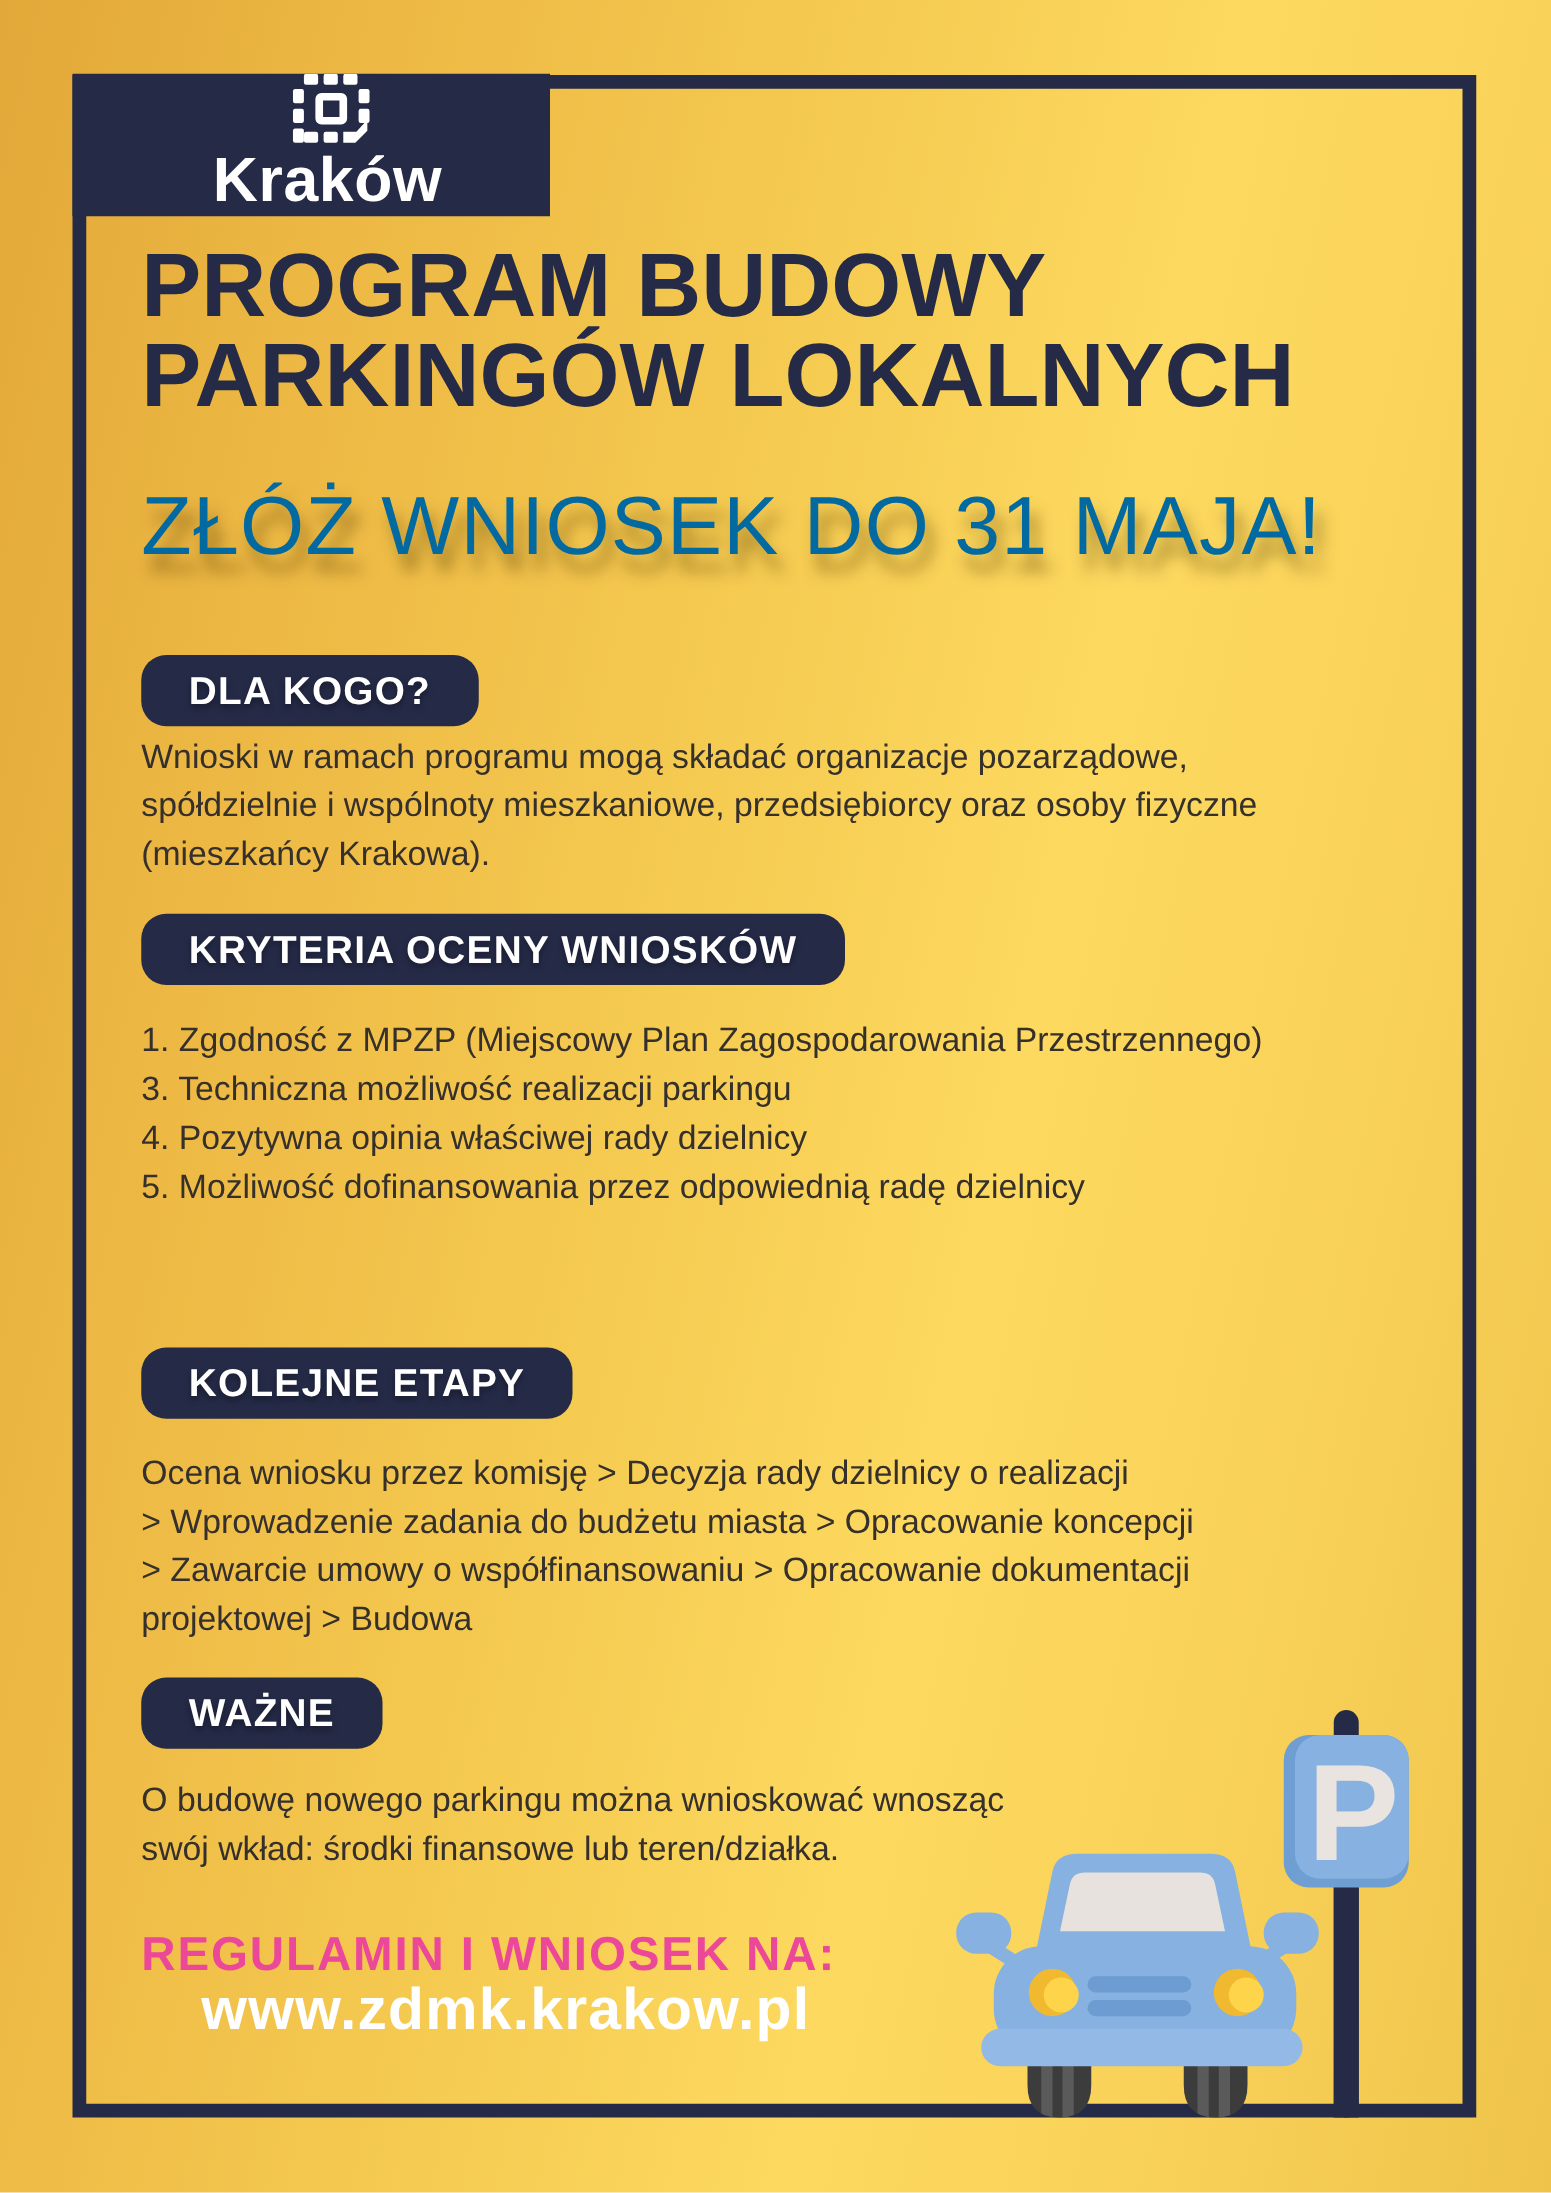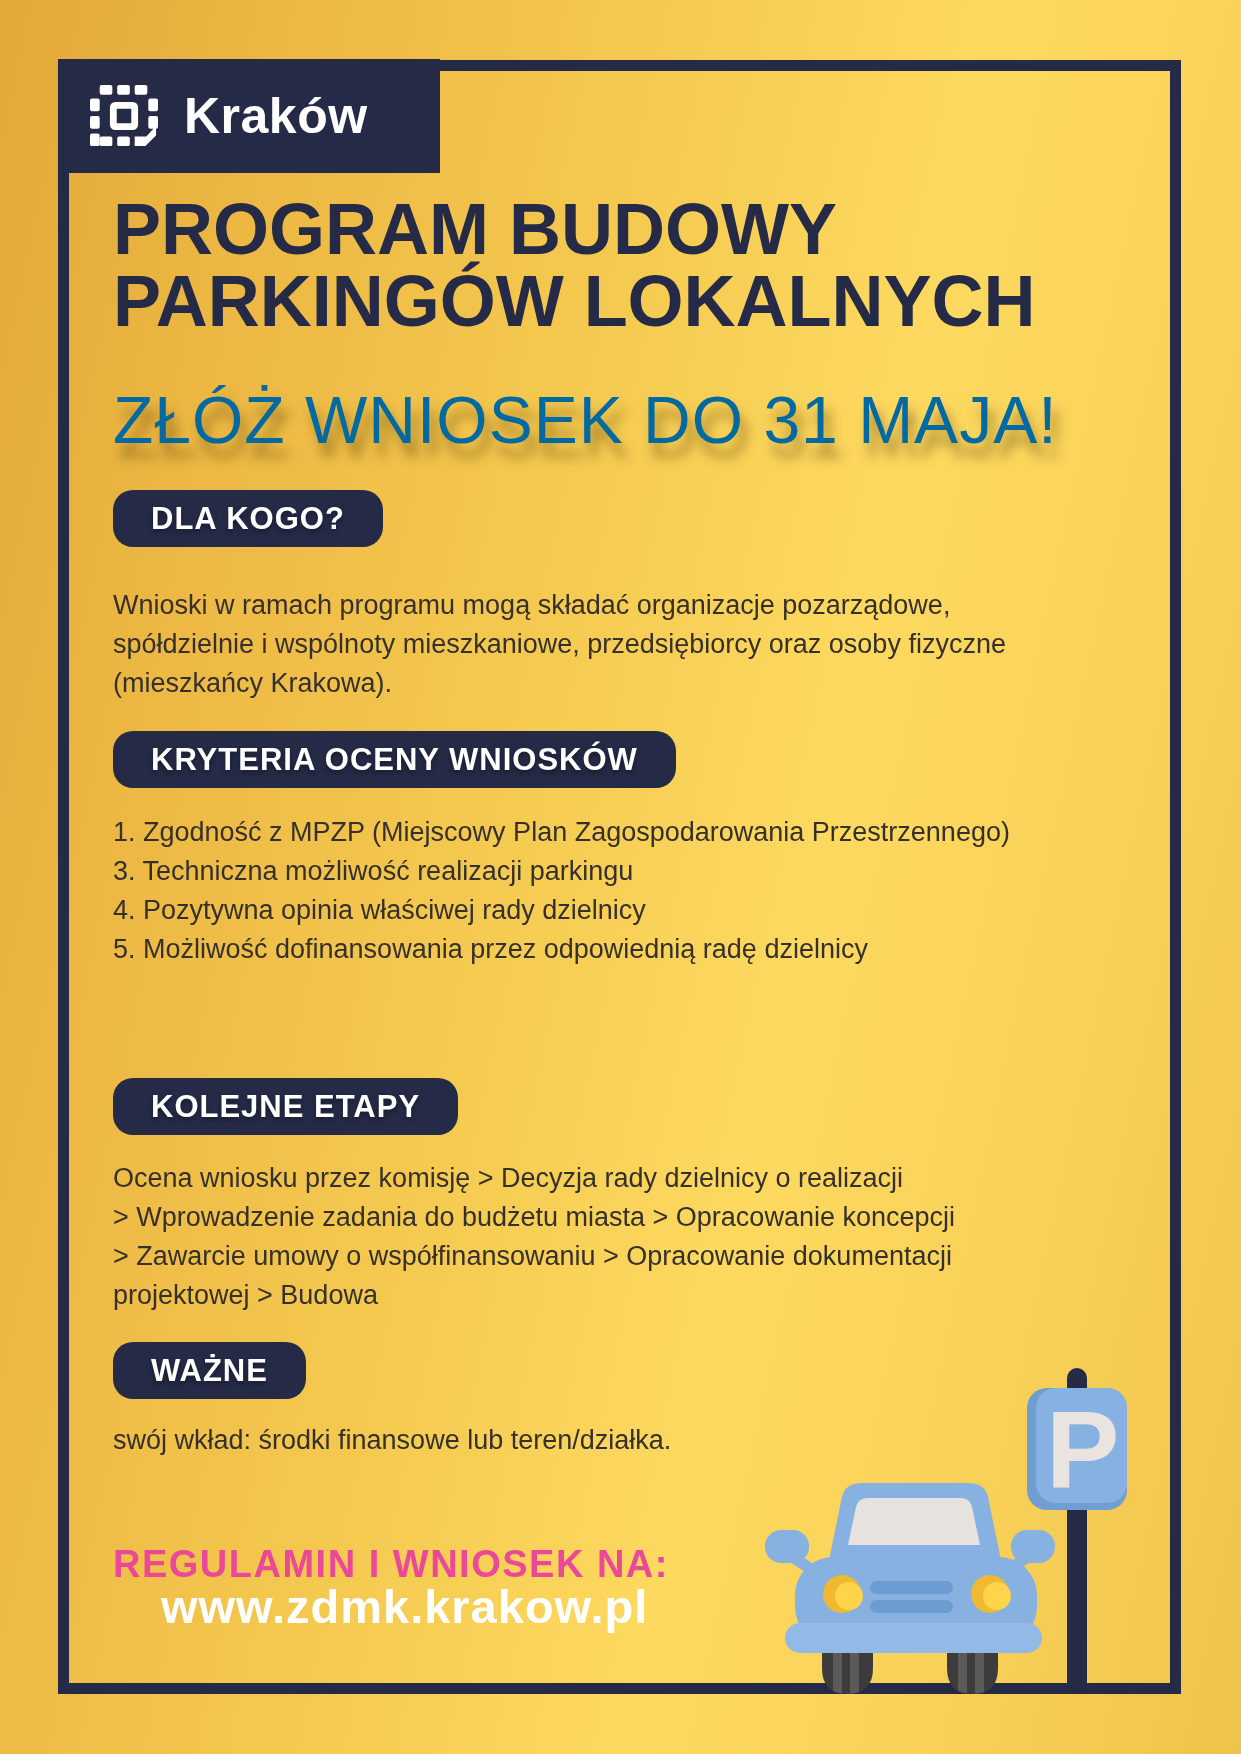--- a/index.html
+++ b/index.html
@@ -7,21 +7,21 @@
     width:1241px;height:1754px;position:relative;overflow:hidden;
     font-family:"Liberation Sans", sans-serif;
     background:linear-gradient(102deg,#e2a839 0%,#edb944 20%,#f6cc52 45%,#fdd960 62%,#f8d057 82%,#efc34a 100%);
   }
   .frame{
     position:absolute;left:58px;top:60px;width:1123px;height:1634px;
     border:11px solid #252a47;box-sizing:border-box;
   }
   .logo-box{
     position:absolute;left:58px;top:59px;width:382px;height:114px;
-    background:#252a47;display:flex;align-items:center;
+    background:#252a47;display:flex;align-items:center;flex-direction:column;
   }
   .logo-icon{margin-left:32px;width:68px;height:64px;}
   .logo-text{
     color:#ffffff;font-size:50px;font-weight:700;margin-left:26px;letter-spacing:0.5px;
   }
   .title{
     position:absolute;left:113px;top:193px;
     color:#252a47;font-size:72px;font-weight:700;line-height:72px;letter-spacing:0px;white-space:nowrap;
   }
   .subtitle{
@@ -72,21 +72,21 @@
   </svg>
   <div class="logo-text">Kraków</div>
 </div>
 
 <div class="title">
   <div>PROGRAM BUDOWY</div>
   <div>PARKINGÓW LOKALNYCH</div>
 </div>
 <div class="subtitle">ZŁÓŻ WNIOSEK DO 31 MAJA!</div>
 
-<div class="badge" style="top:490px">DLA KOGO?</div>
+<div class="badge" style="top:524px">DLA KOGO?</div>
 <div class="body-text" style="top:586px">
   <div>Wnioski w ramach programu mogą składać organizacje pozarządowe,</div>
   <div>spółdzielnie i wspólnoty mieszkaniowe, przedsiębiorcy oraz osoby fizyczne</div>
   <div>(mieszkańcy Krakowa).</div>
 </div>
 
 <div class="badge" style="top:731px">KRYTERIA OCENY WNIOSKÓW</div>
 <div class="body-text" style="top:813px">
   <div>1. Zgodność z MPZP (Miejscowy Plan Zagospodarowania Przestrzennego)</div>
   <div>3. Techniczna możliwość realizacji parkingu</div>
@@ -97,20 +97,21 @@
 <div class="badge" style="top:1078px">KOLEJNE ETAPY</div>
 <div class="body-text" style="top:1159px">
   <div>Ocena wniosku przez komisję &gt; Decyzja rady dzielnicy o realizacji</div>
   <div>&gt; Wprowadzenie zadania do budżetu miasta &gt; Opracowanie koncepcji</div>
   <div>&gt; Zawarcie umowy o współfinansowaniu &gt; Opracowanie dokumentacji</div>
   <div>projektowej &gt; Budowa</div>
 </div>
 
 <div class="badge" style="top:1342px">WAŻNE</div>
 <div class="body-text" style="top:1421px">
+  <div>O budowę nowego parkingu można wnioskować wnosząc</div>
   <div>swój wkład: środki finansowe lub teren/działka.</div>
 </div>
 
 <div class="footer-label">REGULAMIN I WNIOSEK NA:</div>
 <div class="footer-url">www.zdmk.krakow.pl</div>
 
 <svg class="car-illustration" viewBox="0 0 460 345">
   <defs>
     <clipPath id="wheelL">
         <path d="M142,295 L193,295 L193,313 Q193,339 167.5,339 Q142,339 142,313 Z"></path>

